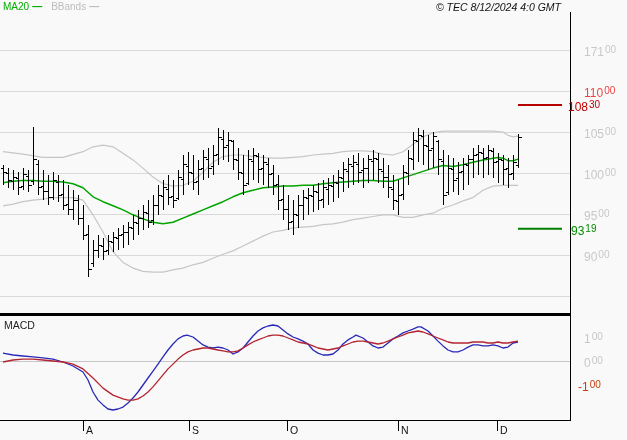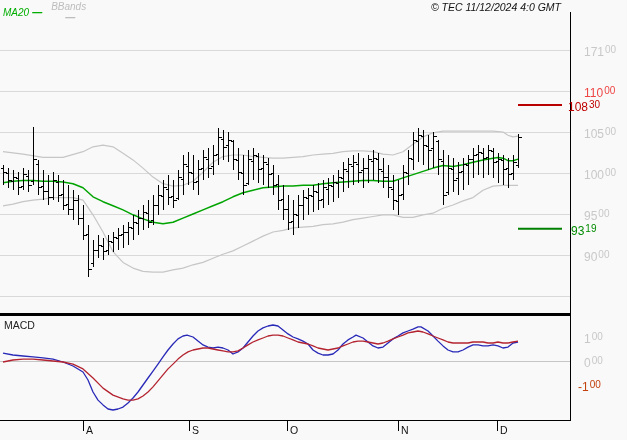--- a/index.html
+++ b/index.html
@@ -1,20 +1,20 @@
 <!DOCTYPE html>
 <html><head>
 <meta charset="utf-8">
 <style>
   html,body{margin:0;padding:0;background:#f9f9f9;}
   #screen{position:relative;width:627px;height:440px;background:#f9f9f9;overflow:hidden;
           font-family:"Liberation Sans","DejaVu Sans",sans-serif;}
   svg{position:absolute;left:0;top:0;}
   .legend{position:absolute;left:3px;top:1px;font-size:10px;line-height:11px;display:flex;align-items:center;}
-  .legend .li{display:flex;align-items:center;font-style:italic;}
+  .legend .li{display:flex;align-items:center;}
   .legend .li + .li{margin-left:9px;}
   .legend .dash{margin-left:3px;font-weight:bold;}
   .copyright{position:absolute;top:1px;right:66px;font-size:10.5px;font-style:italic;color:#111;}
   .macd-title{position:absolute;left:4px;top:319px;font-size:10.5px;color:#222;}
   .axis-label{position:absolute;white-space:nowrap;line-height:14px;}
   .axis-label .m{font-size:12px;}
   .axis-label .s{font-size:10px;vertical-align:2.5px;margin-left:1px;}
   .month-label{position:absolute;top:424px;font-size:10.5px;color:#111;}
 </style>
 </head>
@@ -360,27 +360,27 @@
       <line x1="287.5" y1="420" x2="287.5" y2="431" stroke="#000" stroke-width="1" shape-rendering="crispEdges"></line>
       <line x1="398.5" y1="420" x2="398.5" y2="431" stroke="#000" stroke-width="1" shape-rendering="crispEdges"></line>
       <line x1="497.5" y1="420" x2="497.5" y2="431" stroke="#000" stroke-width="1" shape-rendering="crispEdges"></line>
     </svg>
 
   <div class="legend">
     <span class="li" style="color: rgb(0, 174, 0);">
       <span>MA20</span>
         <span class="dash">—</span>
     </span>
-    <span class="li" style="color: rgb(189, 189, 189); flex-direction: column;">
+    <span class="li" style="color: rgb(189, 189, 189);">
       <span>BBands</span>
         <span class="dash">—</span>
     </span>
   </div>
 
-  <div class="copyright">© TEC 11/12/2024 4:0 GMT</div>
+  <div class="copyright">© TEC 8/12/2024 4:0 GMT</div>
 
   <div class="macd-title">MACD</div>
 
   <div id="labels">
       <div class="axis-label" style="left: 584px; top: 43px; color: rgb(200, 200, 200);"><span class="m">171</span><span class="s">00</span></div>
       <div class="axis-label" style="left: 584px; top: 84px; color: #ef4444;"><span class="m">110</span><span class="s">00</span></div>
       <div class="axis-label" style="left: 584px; top: 125px; color: rgb(200, 200, 200);"><span class="m">105</span><span class="s">00</span></div>
       <div class="axis-label" style="left: 584px; top: 166px; color: rgb(200, 200, 200);"><span class="m">100</span><span class="s">00</span></div>
       <div class="axis-label" style="left: 584px; top: 207px; color: rgb(200, 200, 200);"><span class="m">95</span><span class="s">00</span></div>
       <div class="axis-label" style="left: 584px; top: 248px; color: rgb(200, 200, 200);"><span class="m">90</span><span class="s">00</span></div>

